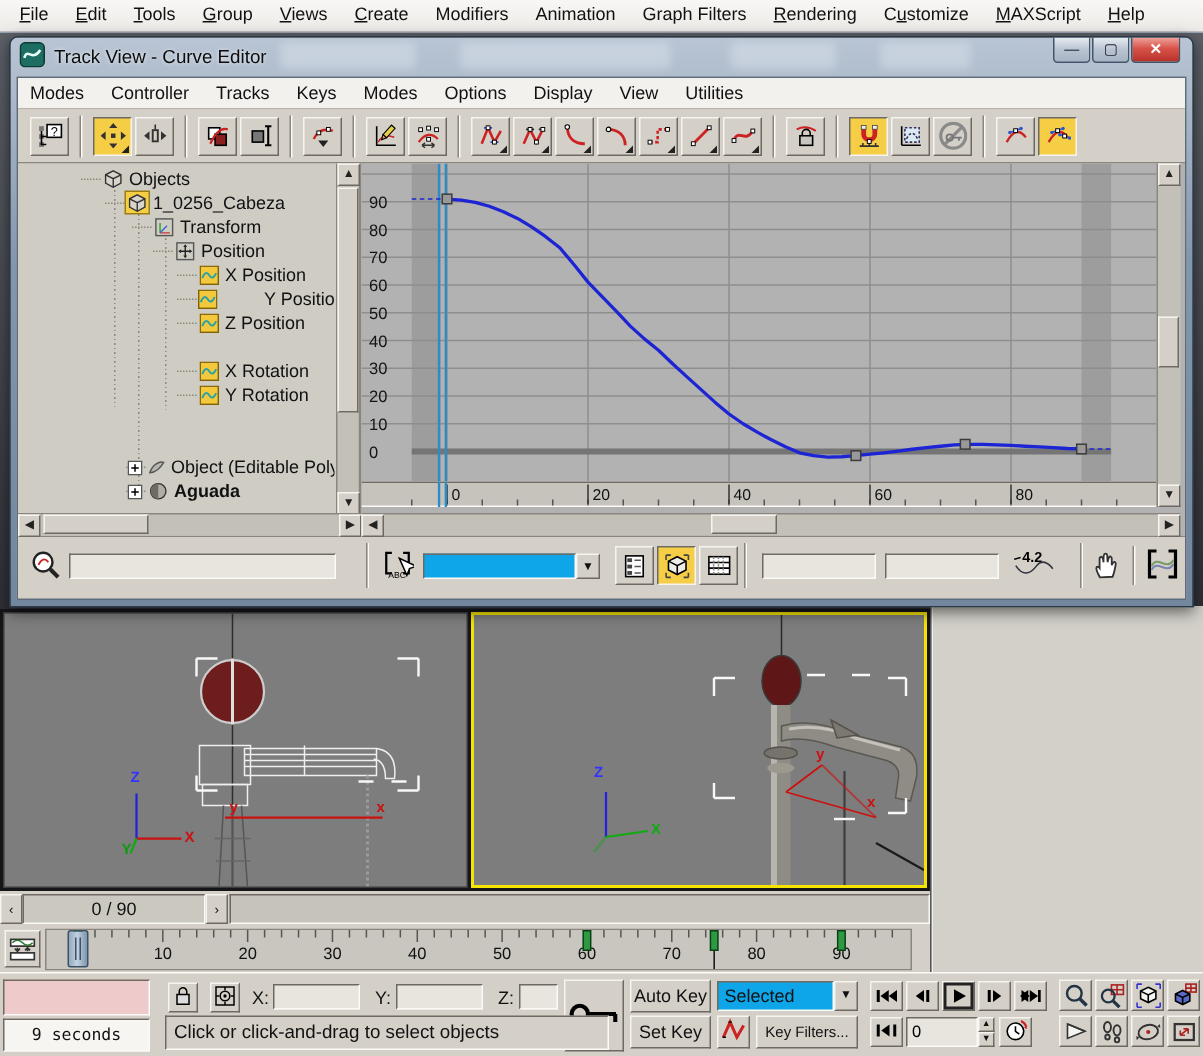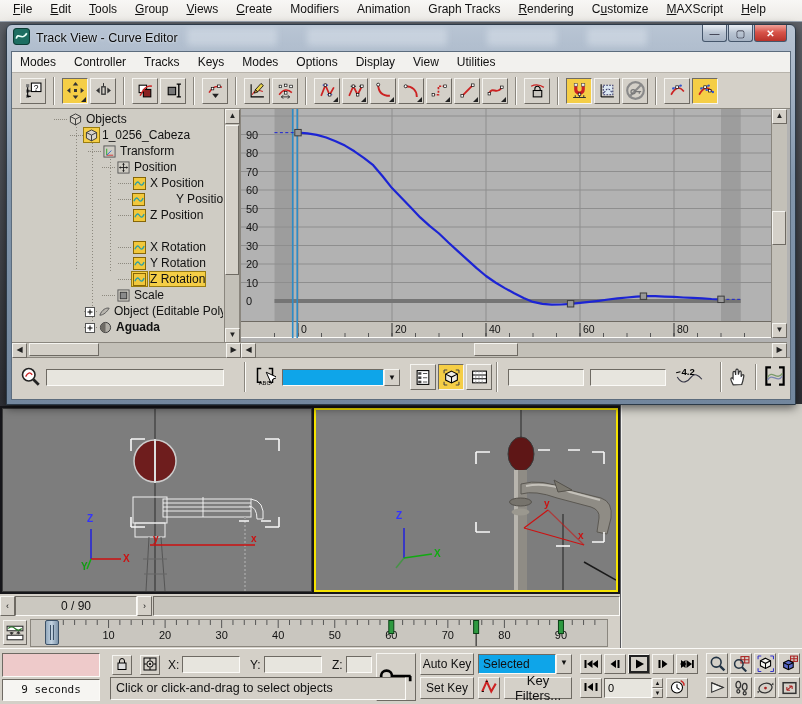--- a/index.html
+++ b/index.html
@@ -111,21 +111,21 @@
 
   <div class="main-menu" id="mainMenu">
       <div class="mi"><u>F</u>ile</div>
       <div class="mi"><u>E</u>dit</div>
       <div class="mi"><u>T</u>ools</div>
       <div class="mi"><u>G</u>roup</div>
       <div class="mi"><u>V</u>iews</div>
       <div class="mi"><u>C</u>reate</div>
       <div class="mi">Modifiers</div>
       <div class="mi">Animation</div>
-      <div class="mi">Graph Tracks</div>
+      <div class="mi">Graph Filters</div>
       <div class="mi"><u>R</u>endering</div>
       <div class="mi">C<u>u</u>stomize</div>
       <div class="mi"><u>M</u>AXScript</div>
       <div class="mi"><u>H</u>elp</div>
     </div>
   <div class="back-band"></div>
 
   <div class="vp-area">
     <div class="vp left">
       <svg width="308" height="182">
@@ -332,21 +332,21 @@
     <div class="dd" style="left:478px;top:5px;width:94px;">
       <div class="dval">Selected</div>
       <div class="ddarrow" style="height:20px;">▼</div>
     </div>
     <div class="sb-btn" style="left:478px;top:28px;width:22px;height:22px;">
         <span><svg width="18" height="18" viewBox="0 0 16 16">
             <path d="M2 12 L6 3 L10 12 L14 5" fill="none" stroke="#c22" stroke-width="1.8"></path>
             <path d="M1.5 12h2M5 3h2" stroke="#000" stroke-width=".8"></path>
           </svg></span>
       </div>
-    <div class="sb-btn txtbtn" style="left:504px;top:28px;width:68px;height:22px;font-size:13px;">Key Filters...</div>
+    <div class="sb-btn txtbtn" style="left:504px;top:28px;width:68px;height:22px;font-size:10px;">Key Filters...</div>
 
     <div class="pb-row" id="pbRow" style="left:580px;top:5px;">
         <div class="pbtn">
           <svg width="16" height="16" viewBox="0 0 16 16">
             <g fill="#000">
               <rect x="1.5" y="4" width="2" height="8"></rect>
               <path d="M9.5 4v8L4 8z"></path>
               <path d="M15 4v8L9.5 8z"></path>
             </g>
           </svg>
@@ -789,40 +789,20 @@
               </div>
               <div class="trow" style="top: 144px;">
                 <span class="leader" style="left: 106px; width: 13px; top: 8px;"></span>
                 <span class="ticon" style="margin-left: 120px;">
                   <svg width="13" height="13" viewBox="0 0 14 14">
                     <rect x="0.5" y="0.5" width="13" height="13" fill="#f2c83c" stroke="#806000"></rect>
                     <path d="M2 9 Q4.5 3 7 7 T12 5.5" fill="none" stroke="#2aa0a8" stroke-width="1.4"></path>
                   </svg>
                 </span>
                 <span class="tlabel">Y Rotation</span>
-              </div>
-              <div class="trow" style="top: 160px;">
-                <span class="leader" style="left: 106px; width: 13px; top: 8px;"></span>
-                <span class="ticon hl" style="margin-left: 120px;">
-                  <svg width="13" height="13" viewBox="0 0 14 14">
-                    <rect x="0.5" y="0.5" width="13" height="13" fill="#f2c83c" stroke="#806000"></rect>
-                    <path d="M2 9 Q4.5 3 7 7 T12 5.5" fill="none" stroke="#2aa0a8" stroke-width="1.4"></path>
-                  </svg>
-                </span>
-                <span class="tlabel sel">Z Rotation</span>
-              </div>
-              <div class="trow" style="top: 176px;">
-                <span class="leader" style="left: 90px; width: 13px; top: 8px;"></span>
-                <span class="ticon" style="margin-left: 104px;">
-                  <svg width="13" height="13" viewBox="0 0 14 14">
-                    <rect x="1" y="1" width="12" height="12" fill="#cfccc4" stroke="#555"></rect>
-                    <rect x="3.5" y="3.5" width="7" height="7" fill="#8a8a8a" stroke="#333"></rect>
-                  </svg>
-                </span>
-                <span class="tlabel">Scale</span>
               </div>
               <div class="trow" style="top: 192px;">
                 <span class="leader" style="left: 72px; width: 13px; top: 8px;"></span>
                 <span class="texp" style="left: 73px; top: 3px;"><svg width="10" height="10" viewBox="0 0 10 10">
                     <rect x="0.5" y="0.5" width="9" height="9" fill="#fff" stroke="#555"></rect>
                     <path d="M5 2.5v5M2.5 5h5" stroke="#000"></path>
                   </svg></span>
                 <span class="ticon" style="margin-left: 86px;">
                   <svg width="13" height="13" viewBox="0 0 14 14">
                     <path d="M2 11 C4 5 9 2.5 12 3.5 10 7 6 11 2 11z" fill="#b8b5ae" stroke="#555"></path>

